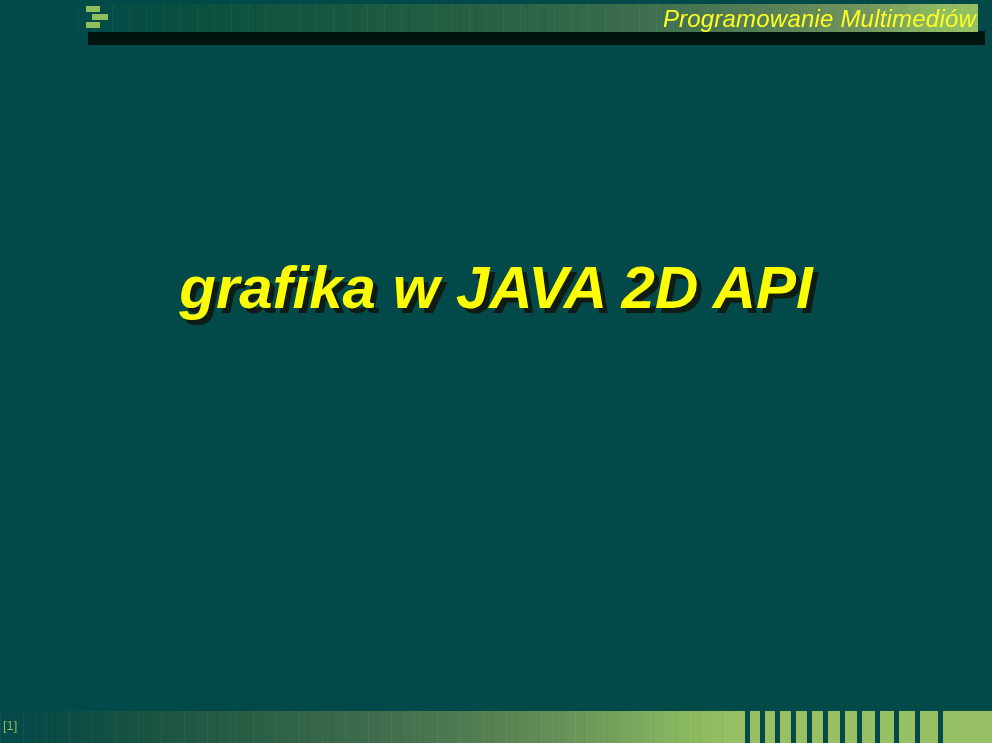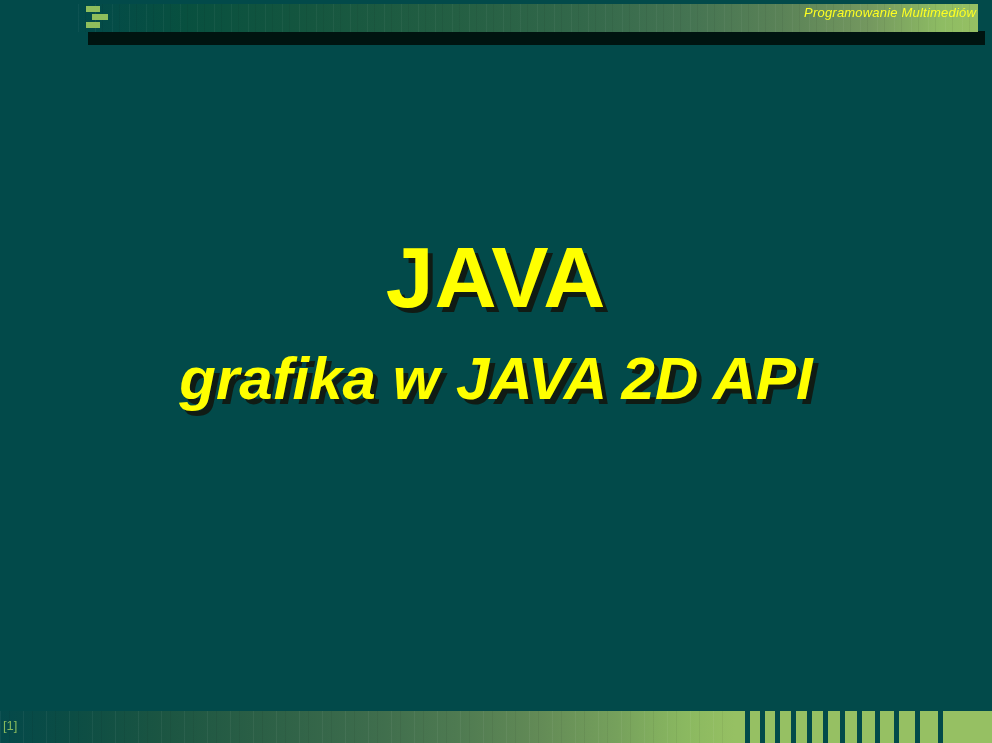--- a/index.html
+++ b/index.html
@@ -56,21 +56,21 @@
         rgba(0,0,0,0.05) 7px,
         rgba(0,0,0,0.05) 8px,
         rgba(0,0,0,0.0) 8px,
         rgba(0,0,0,0.0) 17px);
     pointer-events: none;
   }
   #header-title {
     position: absolute;
     right: 16px;
     top: 5px;
-    font-size: 13px;
+    font-size: 24px;
     font-style: italic;
     font-weight: normal;
     color: #ffff22;
     letter-spacing: 0.2px;
     white-space: nowrap;
     z-index: 3;
   }
 
   
   #header-logo {
@@ -193,21 +193,20 @@
 
   <div id="header-logo">
     <i class="lg-a"></i>
     <i class="lg-b"></i>
     <i class="lg-c"></i>
   </div>
 
   <div id="header-title">Programowanie Multimediów</div>
 
   <div id="title-block">
-    <div id="main-title">JAVA</div>
     <div id="sub-title">grafika w JAVA 2D API</div>
   </div>
 
   <div id="footer">
     <div id="footer-gradient"></div>
     <div id="footer-stripes">
         <b style="left: 0px; width: 10px;"></b>
         <b style="left: 15px; width: 10px;"></b>
         <b style="left: 30px; width: 10px;"></b>
         <b style="left: 45px; width: 11px;"></b>

